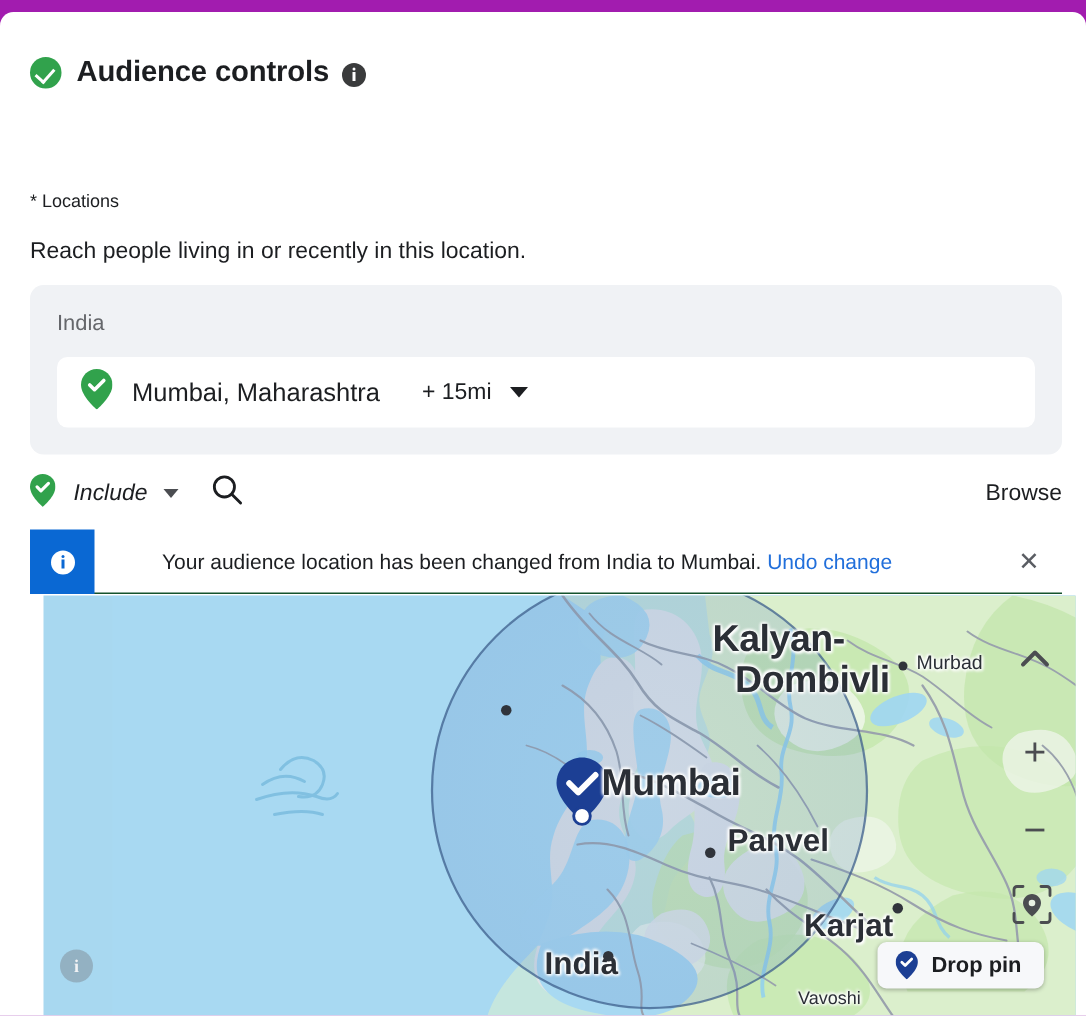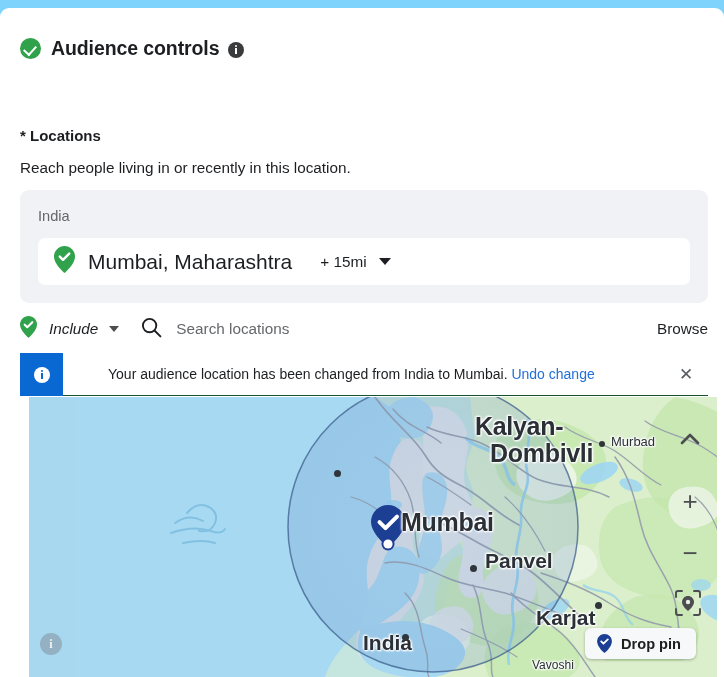--- a/index.html
+++ b/index.html
@@ -4,21 +4,21 @@
 <style>
   * { box-sizing: border-box; }
   html, body {
     margin: 0; padding: 0;
     width: 724px; height: 677px;
     overflow: hidden;
     background: #f0f2f5;
     font-family: "Liberation Sans", sans-serif;
     -webkit-font-smoothing: antialiased;
   }
-  #root { position: relative; width: 724px; height: 677px; background: #7dd3fc; }
+  #root { position: relative; width: 724px; height: 677px; background: #a21caf; }
 
   
   .card {
     position: absolute; left: 0; top: 8px;
     width: 724px; height: 669px;
     background: #ffffff;
     border-top-left-radius: 9px;
     border-top-right-radius: 9px;
     overflow: hidden;
   }
@@ -53,21 +53,21 @@
   }
 
   .subtitle {
     position: absolute; left: 20px; top: 68px;
     font-size: 15.3px; color: #1c1e21; white-space: nowrap;
   }
   .link { color: #216fdb; cursor: pointer; }
 
   .sect-label {
     position: absolute; left: 20px; top: 119px;
-    font-size: 15px; font-weight: bold; color: #1c1e21;
+    font-size: 12px; font-weight: normal; color: #1c1e21;
   }
   .sect-desc {
     position: absolute; left: 20px; top: 151px;
     font-size: 15.3px; color: #1c1e21;
   }
 
   
   .loc-panel {
     position: absolute; left: 20px; top: 182px;
     width: 688px; height: 113px;
@@ -78,21 +78,21 @@
     font-size: 14.6px; color: #65676b;
   }
   .loc-chip {
     position: absolute; left: 18px; top: 48px;
     width: 652px; height: 47px;
     background: #ffffff; border-radius: 7px;
     display: flex; align-items: center;
   }
   .pin-green { margin-left: 16px; flex: none; }
   .chip-name {
-    font-size: 21px; color: #1c1e21; margin-left: 13px; white-space: nowrap;
+    font-size: 17px; color: #1c1e21; margin-left: 13px; white-space: nowrap;
   }
   .chip-radius {
     font-size: 15.3px; color: #1c1e21; margin-left: 28px; white-space: nowrap;
   }
   .caret-dn {
     width: 0; height: 0; margin-left: 12px;
     border-left: 6px solid transparent; border-right: 6px solid transparent;
     border-top: 7px solid #1c1e21; flex: none;
   }
 
@@ -237,21 +237,20 @@
       </span>
       <span class="inc-lbl">Include</span>
       <span class="caret-sm"></span>
 
       <span class="search-ico">
         <svg width="21" height="21" viewBox="0 0 21 21">
           <circle cx="8.6" cy="8.6" r="6.7" stroke="#1c1e21" stroke-width="1.9" fill="none"></circle>
           <line x1="13.5" y1="13.5" x2="19.4" y2="19.4" stroke="#1c1e21" stroke-width="1.9" stroke-linecap="round"></line>
         </svg>
       </span>
-      <span class="search-ph">Search locations</span>
 
       <span class="browse">Browse</span>
     </div>
 
     <div class="banner">
       <div class="banner-ico-box">
         <div class="info-white"></div>
       </div>
       <div class="banner-txt">
         <span>Your audience location has been changed from India to Mumbai.</span>

